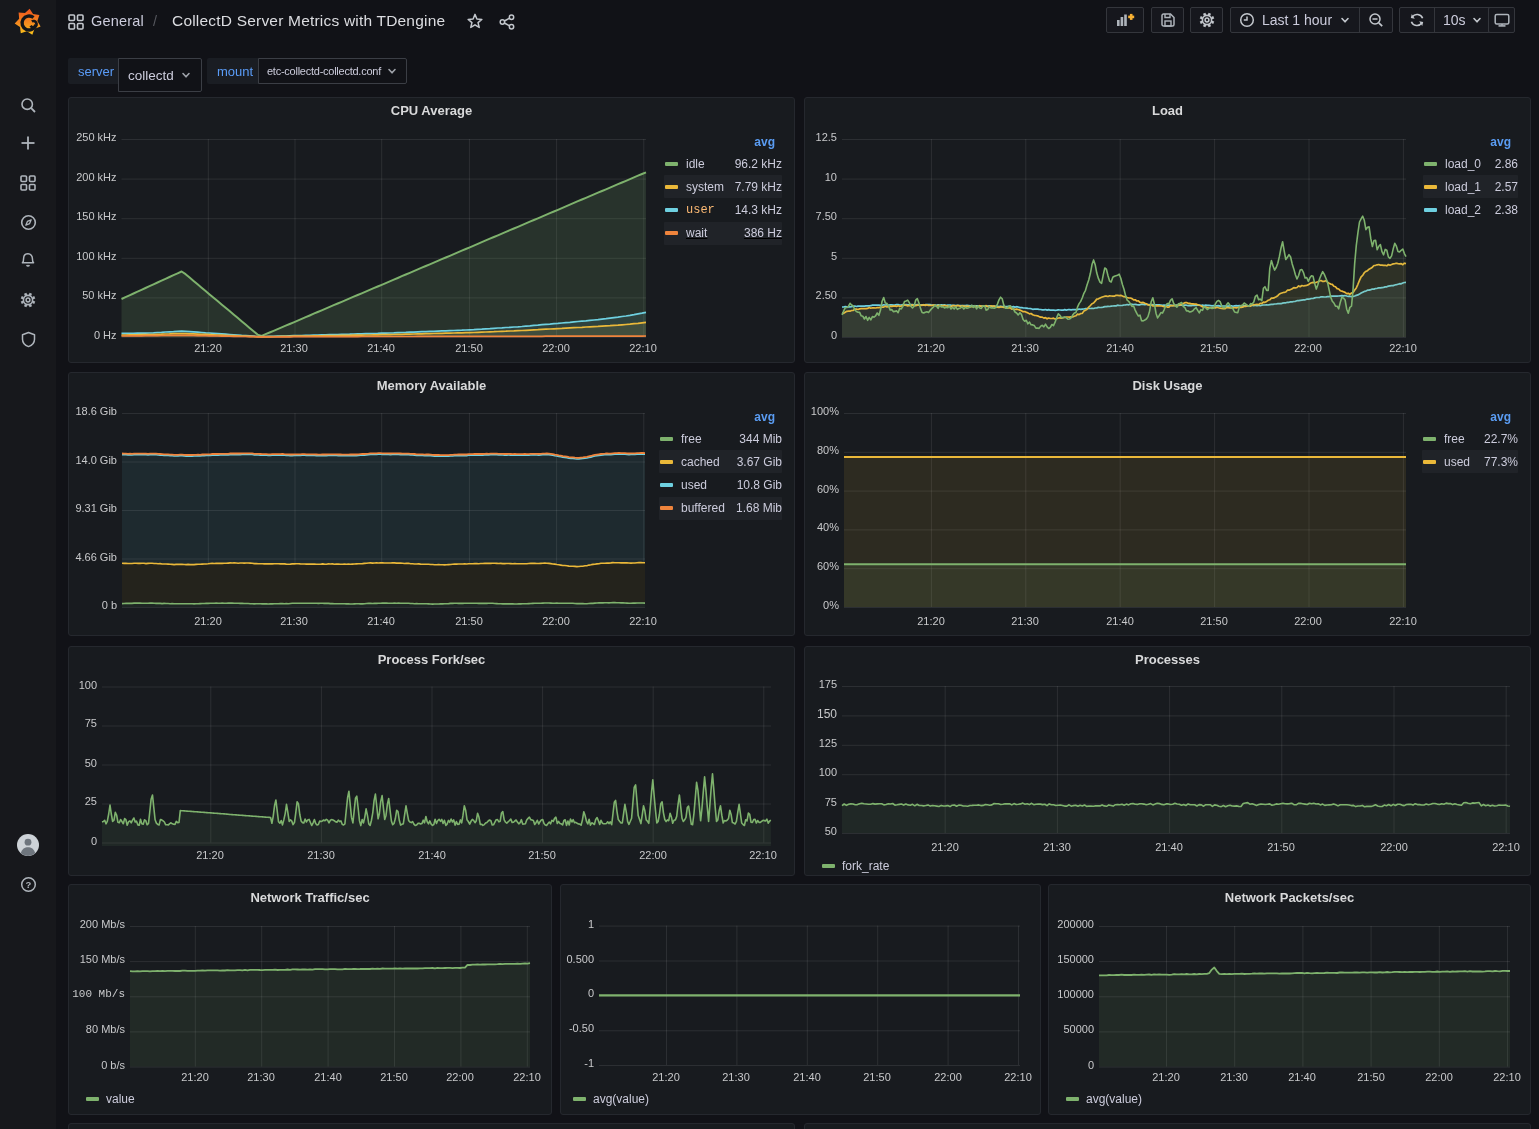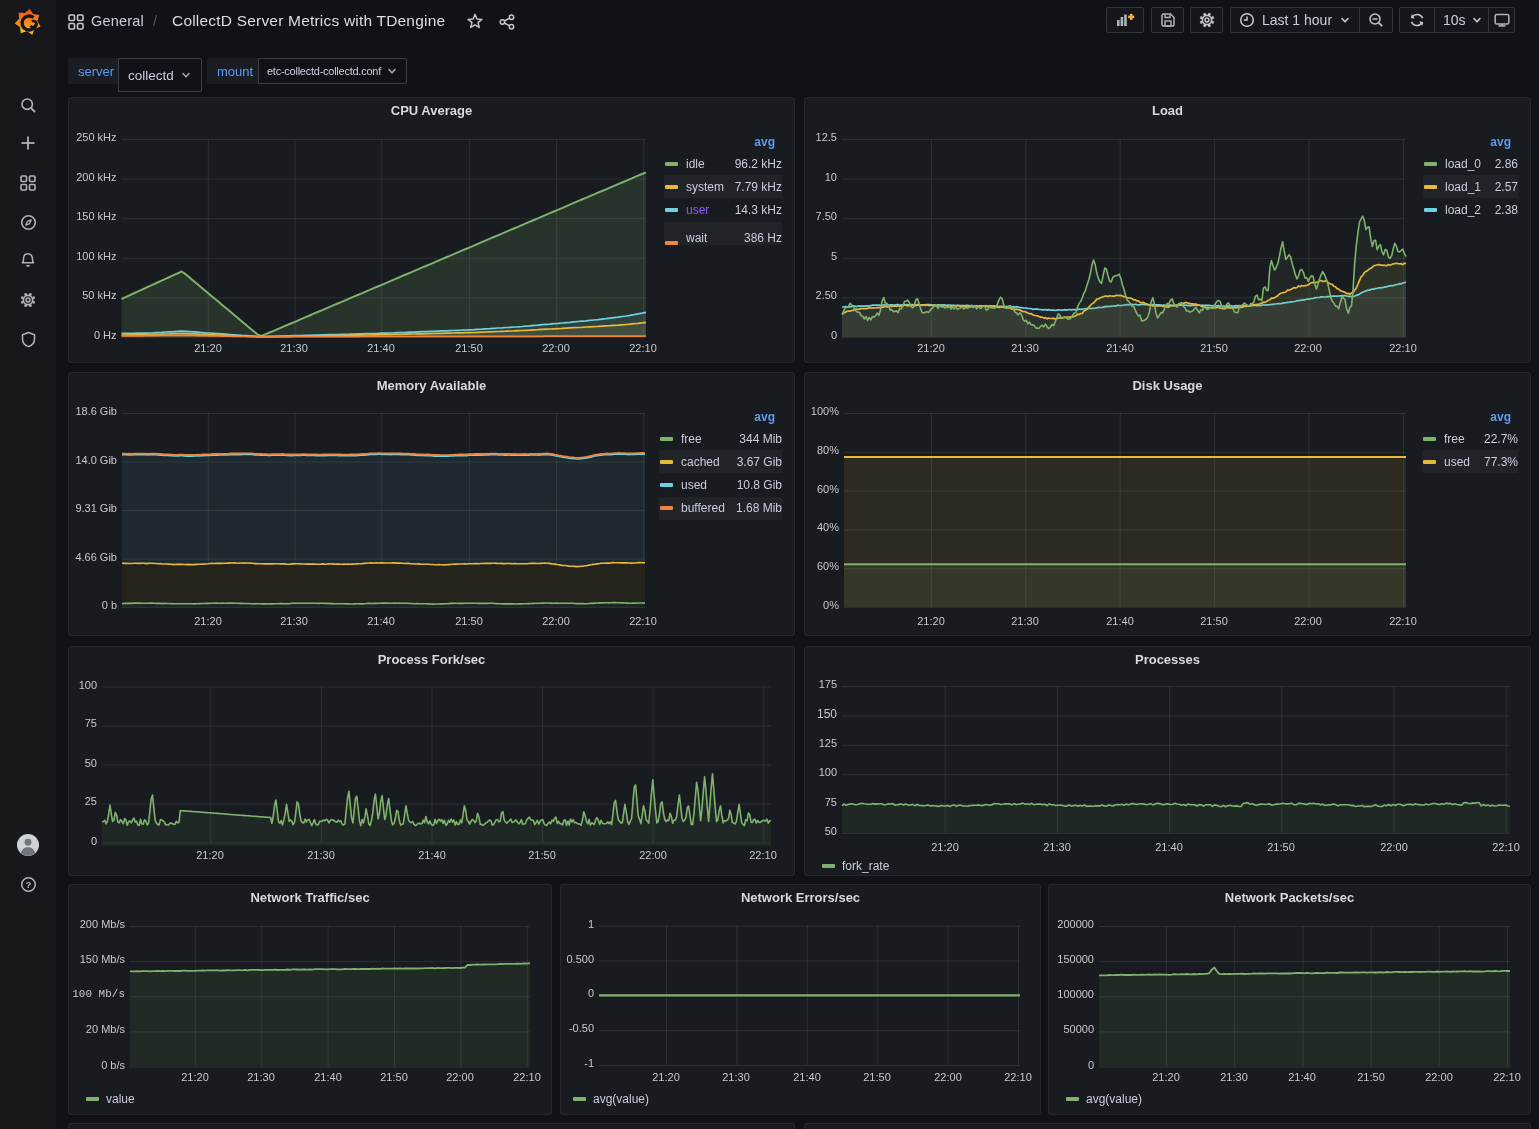--- a/index.html
+++ b/index.html
@@ -251,24 +251,24 @@
           <span style="color:#ccccdc;flex:1;text-align:left;">idle</span>
           <span style="color:#ccccdc;text-align:right;">96.2 kHz</span>
         </div>
         <div style="height:23.2px;display:flex;align-items:center;background:rgba(204,204,220,0.05);border-radius:1px;">
           <span style="display:inline-block;width:13px;height:4px;border-radius:1px;background:#EAB839;margin:0 8px 0 1px;flex:none;"></span>
           <span style="color:#ccccdc;flex:1;text-align:left;">system</span>
           <span style="color:#ccccdc;text-align:right;">7.79 kHz</span>
         </div>
         <div style="height:23.2px;display:flex;align-items:center;">
           <span style="display:inline-block;width:13px;height:4px;border-radius:1px;background:#6ED0E0;margin:0 8px 0 1px;flex:none;"></span>
-          <span style="color:#8b5cf6;flex:1;text-align:left;">user</span>
+          <span style="color:#fdba74;flex:1;text-align:left;font-family:Liberation Mono, monospace;">user</span>
           <span style="color:#ccccdc;text-align:right;">14.3 kHz</span>
         </div>
-        <div style="height:23.2px;display:flex;align-items:flex-end;background:rgba(204,204,220,0.05);border-radius:1px;">
+        <div style="height:23.2px;display:flex;align-items:center;background:rgba(204,204,220,0.05);border-radius:1px;text-decoration:underline;">
           <span style="display:inline-block;width:13px;height:4px;border-radius:1px;background:#EF843C;margin:0 8px 0 1px;flex:none;"></span>
           <span style="color:#ccccdc;flex:1;text-align:left;">wait</span>
           <span style="color:#ccccdc;text-align:right;">386 Hz</span>
         </div>
       </div>
     </div>
 <div class="panel" style="left:804px;top:97px;width:727px;height:266px;">
       <div class="ptitle">Load</div>
       <svg width="727" height="266" style="position:absolute;left:0;top:0;">
         <line x1="37.0" y1="239.5" x2="601.0" y2="239.5" stroke="rgba(255,255,255,0.09)" stroke-width="1"></line>
@@ -500,32 +500,31 @@
         <line x1="259.1" y1="41.0" x2="259.1" y2="181.6" stroke="rgba(255,255,255,0.09)" stroke-width="1"></line>
         <line x1="325.5" y1="41.0" x2="325.5" y2="181.6" stroke="rgba(255,255,255,0.09)" stroke-width="1"></line>
         <line x1="391.9" y1="41.0" x2="391.9" y2="181.6" stroke="rgba(255,255,255,0.09)" stroke-width="1"></line>
         <line x1="458.3" y1="41.0" x2="458.3" y2="181.6" stroke="rgba(255,255,255,0.09)" stroke-width="1"></line>
         <path d="M61.0 86.2 L63.5 86.4 L66.0 86.4 L68.5 86.1 L71.0 86.4 L73.5 86.2 L76.0 86.2 L78.5 86.1 L81.0 86.3 L83.5 86.1 L86.0 86.1 L88.5 85.9 L91.0 86.2 L93.5 85.8 L96.0 86.1 L98.5 85.8 L101.0 85.9 L103.5 85.8 L106.0 86.0 L108.5 85.9 L111.0 86.0 L113.5 85.7 L116.0 85.7 L118.5 85.9 L121.0 85.8 L123.5 85.9 L126.0 85.8 L128.5 85.6 L131.0 85.6 L133.5 85.5 L136.0 85.7 L138.5 85.4 L141.0 85.3 L143.5 85.4 L146.0 85.3 L148.5 85.3 L151.0 85.6 L153.5 85.4 L156.0 85.5 L158.5 85.2 L161.0 85.3 L163.5 85.4 L166.0 85.3 L168.5 85.1 L171.0 85.2 L173.5 85.3 L176.0 84.9 L178.5 85.3 L181.0 84.9 L183.5 84.9 L186.0 84.9 L188.5 84.8 L191.0 85.0 L193.5 85.1 L196.0 84.9 L198.5 84.8 L201.0 84.8 L203.5 84.9 L206.0 84.6 L208.5 85.0 L211.0 84.8 L213.5 84.9 L216.0 84.8 L218.5 84.5 L221.0 84.8 L223.5 84.4 L226.0 84.4 L228.5 84.5 L231.0 84.7 L233.5 84.5 L236.0 84.4 L238.5 84.6 L241.0 84.5 L243.5 84.6 L246.0 84.2 L248.5 84.2 L251.0 84.2 L253.5 84.2 L256.0 84.3 L258.5 84.4 L261.0 84.2 L263.5 84.1 L266.0 84.1 L268.5 84.4 L271.0 84.3 L273.5 84.3 L276.0 83.9 L278.5 84.2 L281.0 84.1 L283.5 84.0 L286.0 83.8 L288.5 84.1 L291.0 84.0 L293.5 83.8 L296.0 84.0 L298.5 84.0 L301.0 84.0 L303.5 83.6 L306.0 83.9 L308.5 83.7 L311.0 83.8 L313.5 83.5 L316.0 83.6 L318.5 83.6 L321.0 83.6 L323.5 83.7 L326.0 83.4 L328.5 83.7 L331.0 83.4 L333.5 83.6 L336.0 83.5 L338.5 83.4 L341.0 83.5 L343.5 83.3 L346.0 83.5 L348.5 83.5 L351.0 83.4 L353.5 83.4 L356.0 83.1 L358.5 83.2 L361.0 83.1 L363.5 83.0 L366.0 83.3 L368.5 82.9 L371.0 83.1 L373.5 83.1 L376.0 83.0 L378.5 82.9 L381.0 82.9 L383.5 83.1 L386.0 82.8 L388.5 82.9 L391.0 83.0 L393.5 82.7 L396.0 82.7 L398.5 79.8 L401.0 80.0 L403.5 79.7 L406.0 79.7 L408.5 79.5 L411.0 79.6 L413.5 79.4 L416.0 79.5 L418.5 79.4 L421.0 79.3 L423.5 79.3 L426.0 79.3 L428.5 79.2 L431.0 79.0 L433.5 79.1 L436.0 78.9 L438.5 78.9 L441.0 78.8 L443.5 78.9 L446.0 78.9 L448.5 78.6 L451.0 78.8 L453.5 78.6 L456.0 78.4 L458.5 78.6 L461.0 78.2 L461.0 181.6 L61.0 181.6 Z" fill="#7EB26D" fill-opacity="0.1" stroke="none"></path>
         <path d="M61.0 86.2 L63.5 86.4 L66.0 86.4 L68.5 86.1 L71.0 86.4 L73.5 86.2 L76.0 86.2 L78.5 86.1 L81.0 86.3 L83.5 86.1 L86.0 86.1 L88.5 85.9 L91.0 86.2 L93.5 85.8 L96.0 86.1 L98.5 85.8 L101.0 85.9 L103.5 85.8 L106.0 86.0 L108.5 85.9 L111.0 86.0 L113.5 85.7 L116.0 85.7 L118.5 85.9 L121.0 85.8 L123.5 85.9 L126.0 85.8 L128.5 85.6 L131.0 85.6 L133.5 85.5 L136.0 85.7 L138.5 85.4 L141.0 85.3 L143.5 85.4 L146.0 85.3 L148.5 85.3 L151.0 85.6 L153.5 85.4 L156.0 85.5 L158.5 85.2 L161.0 85.3 L163.5 85.4 L166.0 85.3 L168.5 85.1 L171.0 85.2 L173.5 85.3 L176.0 84.9 L178.5 85.3 L181.0 84.9 L183.5 84.9 L186.0 84.9 L188.5 84.8 L191.0 85.0 L193.5 85.1 L196.0 84.9 L198.5 84.8 L201.0 84.8 L203.5 84.9 L206.0 84.6 L208.5 85.0 L211.0 84.8 L213.5 84.9 L216.0 84.8 L218.5 84.5 L221.0 84.8 L223.5 84.4 L226.0 84.4 L228.5 84.5 L231.0 84.7 L233.5 84.5 L236.0 84.4 L238.5 84.6 L241.0 84.5 L243.5 84.6 L246.0 84.2 L248.5 84.2 L251.0 84.2 L253.5 84.2 L256.0 84.3 L258.5 84.4 L261.0 84.2 L263.5 84.1 L266.0 84.1 L268.5 84.4 L271.0 84.3 L273.5 84.3 L276.0 83.9 L278.5 84.2 L281.0 84.1 L283.5 84.0 L286.0 83.8 L288.5 84.1 L291.0 84.0 L293.5 83.8 L296.0 84.0 L298.5 84.0 L301.0 84.0 L303.5 83.6 L306.0 83.9 L308.5 83.7 L311.0 83.8 L313.5 83.5 L316.0 83.6 L318.5 83.6 L321.0 83.6 L323.5 83.7 L326.0 83.4 L328.5 83.7 L331.0 83.4 L333.5 83.6 L336.0 83.5 L338.5 83.4 L341.0 83.5 L343.5 83.3 L346.0 83.5 L348.5 83.5 L351.0 83.4 L353.5 83.4 L356.0 83.1 L358.5 83.2 L361.0 83.1 L363.5 83.0 L366.0 83.3 L368.5 82.9 L371.0 83.1 L373.5 83.1 L376.0 83.0 L378.5 82.9 L381.0 82.9 L383.5 83.1 L386.0 82.8 L388.5 82.9 L391.0 83.0 L393.5 82.7 L396.0 82.7 L398.5 79.8 L401.0 80.0 L403.5 79.7 L406.0 79.7 L408.5 79.5 L411.0 79.6 L413.5 79.4 L416.0 79.5 L418.5 79.4 L421.0 79.3 L423.5 79.3 L426.0 79.3 L428.5 79.2 L431.0 79.0 L433.5 79.1 L436.0 78.9 L438.5 78.9 L441.0 78.8 L443.5 78.9 L446.0 78.9 L448.5 78.6 L451.0 78.8 L453.5 78.6 L456.0 78.4 L458.5 78.6 L461.0 78.2" fill="none" stroke="#7EB26D" stroke-width="1.8" stroke-linejoin="round"></path>
       </svg>
       <div style="position:absolute;left:-14.0px;top:33px;width:70px;text-align:right;font-size:11px;color:#c8c9cb;">200 Mb/s</div>
       <div style="position:absolute;left:-14.0px;top:68px;width:70px;text-align:right;font-size:11px;color:#c8c9cb;">150 Mb/s</div>
       <div style="position:absolute;left:-14.0px;top:103px;width:70px;text-align:right;font-size:11px;color:#c8c9cb;font-family:Liberation Mono, monospace;">100 Mb/s</div>
-      <div style="position:absolute;left:-14.0px;top:138px;width:70px;text-align:right;font-size:11px;color:#c8c9cb;">20 Mb/s</div>
+      <div style="position:absolute;left:-14.0px;top:138px;width:70px;text-align:right;font-size:11px;color:#c8c9cb;">80 Mb/s</div>
       <div style="position:absolute;left:-14.0px;top:174px;width:70px;text-align:right;font-size:11px;color:#c8c9cb;">0 b/s</div>
       <div style="position:absolute;left:101px;top:186px;width:50px;text-align:center;font-size:11px;color:#c8c9cb;">21:20</div>
       <div style="position:absolute;left:167px;top:186px;width:50px;text-align:center;font-size:11px;color:#c8c9cb;">21:30</div>
       <div style="position:absolute;left:234px;top:186px;width:50px;text-align:center;font-size:11px;color:#c8c9cb;">21:40</div>
       <div style="position:absolute;left:300px;top:186px;width:50px;text-align:center;font-size:11px;color:#c8c9cb;">21:50</div>
       <div style="position:absolute;left:366px;top:186px;width:50px;text-align:center;font-size:11px;color:#c8c9cb;">22:00</div>
       <div style="position:absolute;left:433px;top:186px;width:50px;text-align:center;font-size:11px;color:#c8c9cb;">22:10</div>
       <div style="position:absolute;left:17px;top:207px;font-size:12px;color:#ccccdc;display:flex;align-items:center;"><span style="display:inline-block;width:13px;height:4px;border-radius:1px;background:#7EB26D;margin-right:7px;"></span>value</div>
     </div>
 <div class="panel" style="left:560px;top:884px;width:481px;height:231px;">
-      <div class="ptitle">Network Errors/sec</div>
       <svg width="481" height="231" style="position:absolute;left:0;top:0;">
         <line x1="38.0" y1="41.1" x2="459.0" y2="41.1" stroke="rgba(255,255,255,0.09)" stroke-width="1"></line>
         <line x1="38.0" y1="76.0" x2="459.0" y2="76.0" stroke="rgba(255,255,255,0.09)" stroke-width="1"></line>
         <line x1="38.0" y1="110.9" x2="459.0" y2="110.9" stroke="rgba(255,255,255,0.09)" stroke-width="1"></line>
         <line x1="38.0" y1="145.8" x2="459.0" y2="145.8" stroke="rgba(255,255,255,0.09)" stroke-width="1"></line>
         <line x1="38.0" y1="180.5" x2="459.0" y2="180.5" stroke="rgba(255,255,255,0.09)" stroke-width="1"></line>
         <line x1="105.5" y1="40.6" x2="105.5" y2="180.0" stroke="rgba(255,255,255,0.09)" stroke-width="1"></line>
         <line x1="175.9" y1="40.6" x2="175.9" y2="180.0" stroke="rgba(255,255,255,0.09)" stroke-width="1"></line>
         <line x1="246.3" y1="40.6" x2="246.3" y2="180.0" stroke="rgba(255,255,255,0.09)" stroke-width="1"></line>
         <line x1="316.7" y1="40.6" x2="316.7" y2="180.0" stroke="rgba(255,255,255,0.09)" stroke-width="1"></line>

